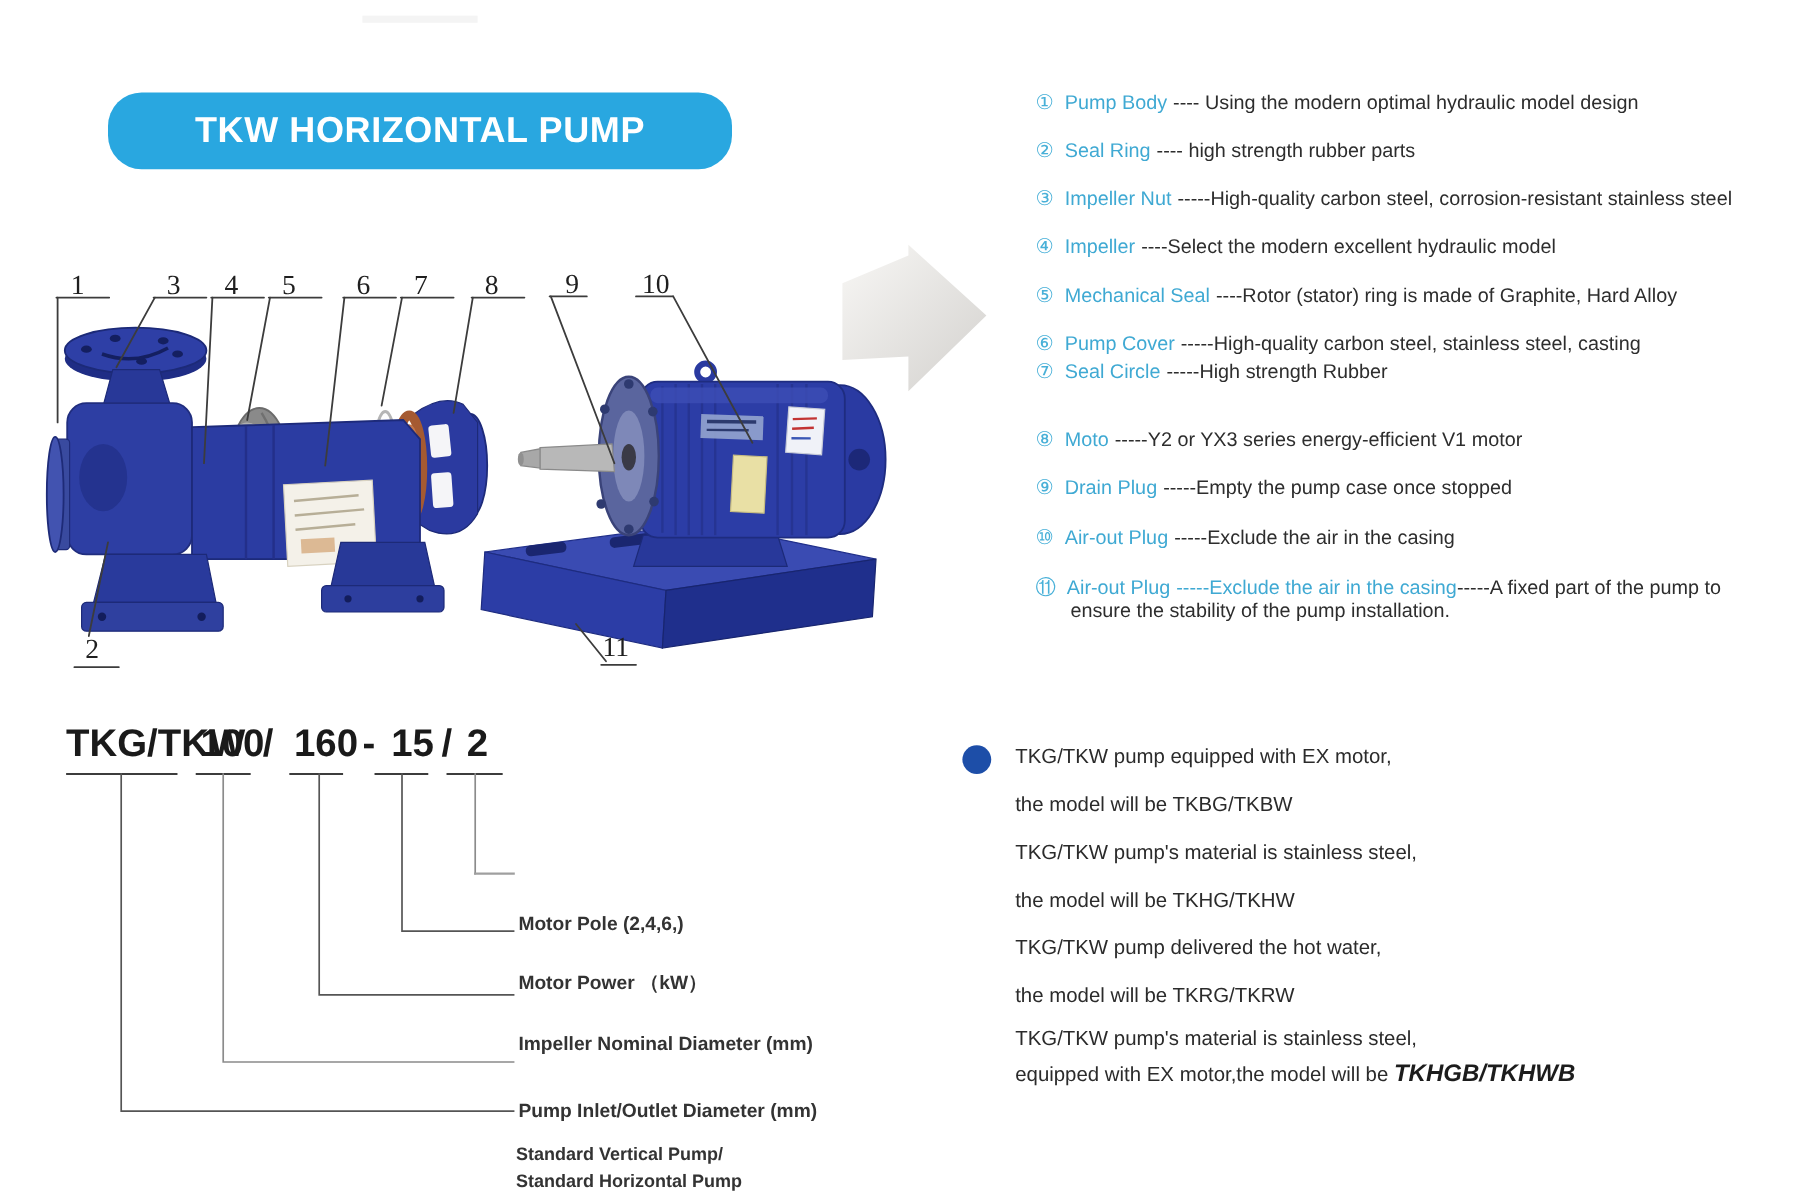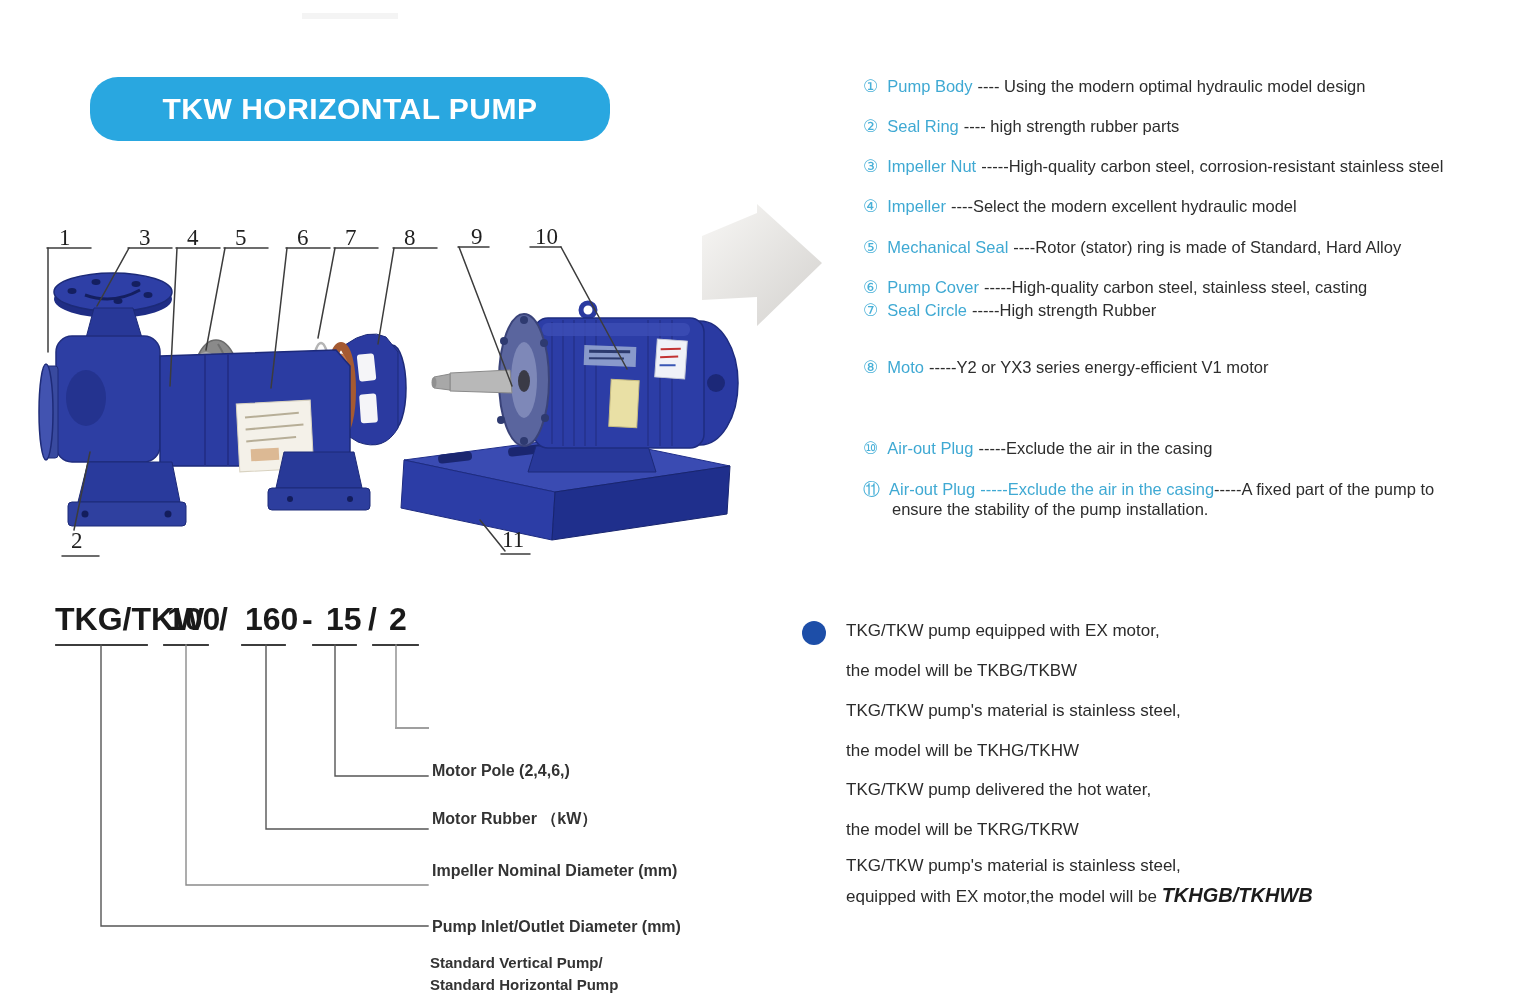--- a/index.html
+++ b/index.html
@@ -228,39 +228,40 @@
   <span class="abs co-num" style="left:404px;top:225px">8</span>
   <span class="abs co-num" style="left:471px;top:224px">9</span>
   <span class="abs co-num" style="left:535px;top:224px">10</span>
   <span class="abs co-num" style="left:71px;top:528px">2</span>
   <span class="abs co-num" style="left:502px;top:527px">11</span>
 
   <div class="li-row" style="top:76px"><span class="li-num">①</span><span class="li-name">Pump Body</span><span class="li-desc">---- Using the modern optimal hydraulic model design</span></div>
   <div class="li-row" style="top:116px"><span class="li-num">②</span><span class="li-name">Seal Ring</span><span class="li-desc">---- high strength rubber parts</span></div>
   <div class="li-row" style="top:156px"><span class="li-num">③</span><span class="li-name">Impeller Nut</span><span class="li-desc">-----High-quality carbon steel, corrosion-resistant stainless steel</span></div>
   <div class="li-row" style="top:196px"><span class="li-num">④</span><span class="li-name">Impeller</span><span class="li-desc">----Select the modern excellent hydraulic model</span></div>
-  <div class="li-row" style="top:237px"><span class="li-num">⑤</span><span class="li-name">Mechanical Seal</span><span class="li-desc">----Rotor (stator) ring is made of Standard, Hard Alloy</span></div>
+  <div class="li-row" style="top:237px"><span class="li-num">⑤</span><span class="li-name">Mechanical Seal</span><span class="li-desc">----Rotor (stator) ring is made of Graphite, Hard Alloy</span></div>
   <div class="li-row" style="top:277px"><span class="li-num">⑥</span><span class="li-name">Pump Cover</span><span class="li-desc">-----High-quality carbon steel, stainless steel, casting</span></div>
   <div class="li-row" style="top:300px"><span class="li-num">⑦</span><span class="li-name">Seal Circle</span><span class="li-desc">-----High strength Rubber</span></div>
   <div class="li-row" style="top:357px"><span class="li-num">⑧</span><span class="li-name">Moto</span><span class="li-desc">-----Y2 or YX3 series energy-efficient V1 motor</span></div>
+  <div class="li-row" style="top:397px"><span class="li-num">⑨</span><span class="li-name">Drain Plug</span><span class="li-desc">-----Empty the pump case once stopped</span></div>
   <div class="li-row" style="top:438px"><span class="li-num">⑩</span><span class="li-name">Air-out Plug</span><span class="li-desc">-----Exclude the air in the casing</span></div>
   <div class="li-row" style="top:478px"><span class="li-num">⑪</span><span class="li-name">Air-out Plug</span><span class="li-desc-blue">-----Exclude the air in the casing</span><span class="li-desc">-----A fixed part of the pump to</span></div>
   <div class="li-row" style="top:500px;left:872px"><span class="li-desc">ensure the stability of the pump installation.</span></div>
 
   <span class="seg" style="left:55px">TKG/TKW</span>
   <span class="seg" style="left:167px">100</span>
   <span class="seg" style="left:219px">/</span>
   <span class="seg" style="left:245px">160</span>
   <span class="seg" style="left:302px">-</span>
   <span class="seg" style="left:326px">15</span>
   <span class="seg" style="left:368px">/</span>
   <span class="seg" style="left:389px">2</span>
 
   <span class="tlabel" style="left:432px;top:722px">Motor Pole (2,4,6,)</span>
-  <span class="tlabel" style="left:432px;top:769px">Motor Rubber （kW）</span>
+  <span class="tlabel" style="left:432px;top:769px">Motor Power （kW）</span>
   <span class="tlabel" style="left:432px;top:822px">Impeller Nominal Diameter (mm)</span>
   <span class="tlabel" style="left:432px;top:878px">Pump Inlet/Outlet Diameter (mm)</span>
   <span class="tlabel small" style="left:430px;top:914px">Standard Vertical Pump/</span>
   <span class="tlabel small" style="left:430px;top:936px">Standard  Horizontal Pump</span>
 
   <div class="bullet"></div>
   <div class="note-row" style="top:621px"><span>TKG/TKW pump equipped with EX motor,</span></div>
   <div class="note-row" style="top:661px"><span>the model will be TKBG/TKBW</span></div>
   <div class="note-row" style="top:701px"><span>TKG/TKW pump's material is stainless steel,</span></div>
   <div class="note-row" style="top:741px"><span>the model will be TKHG/TKHW</span></div>

